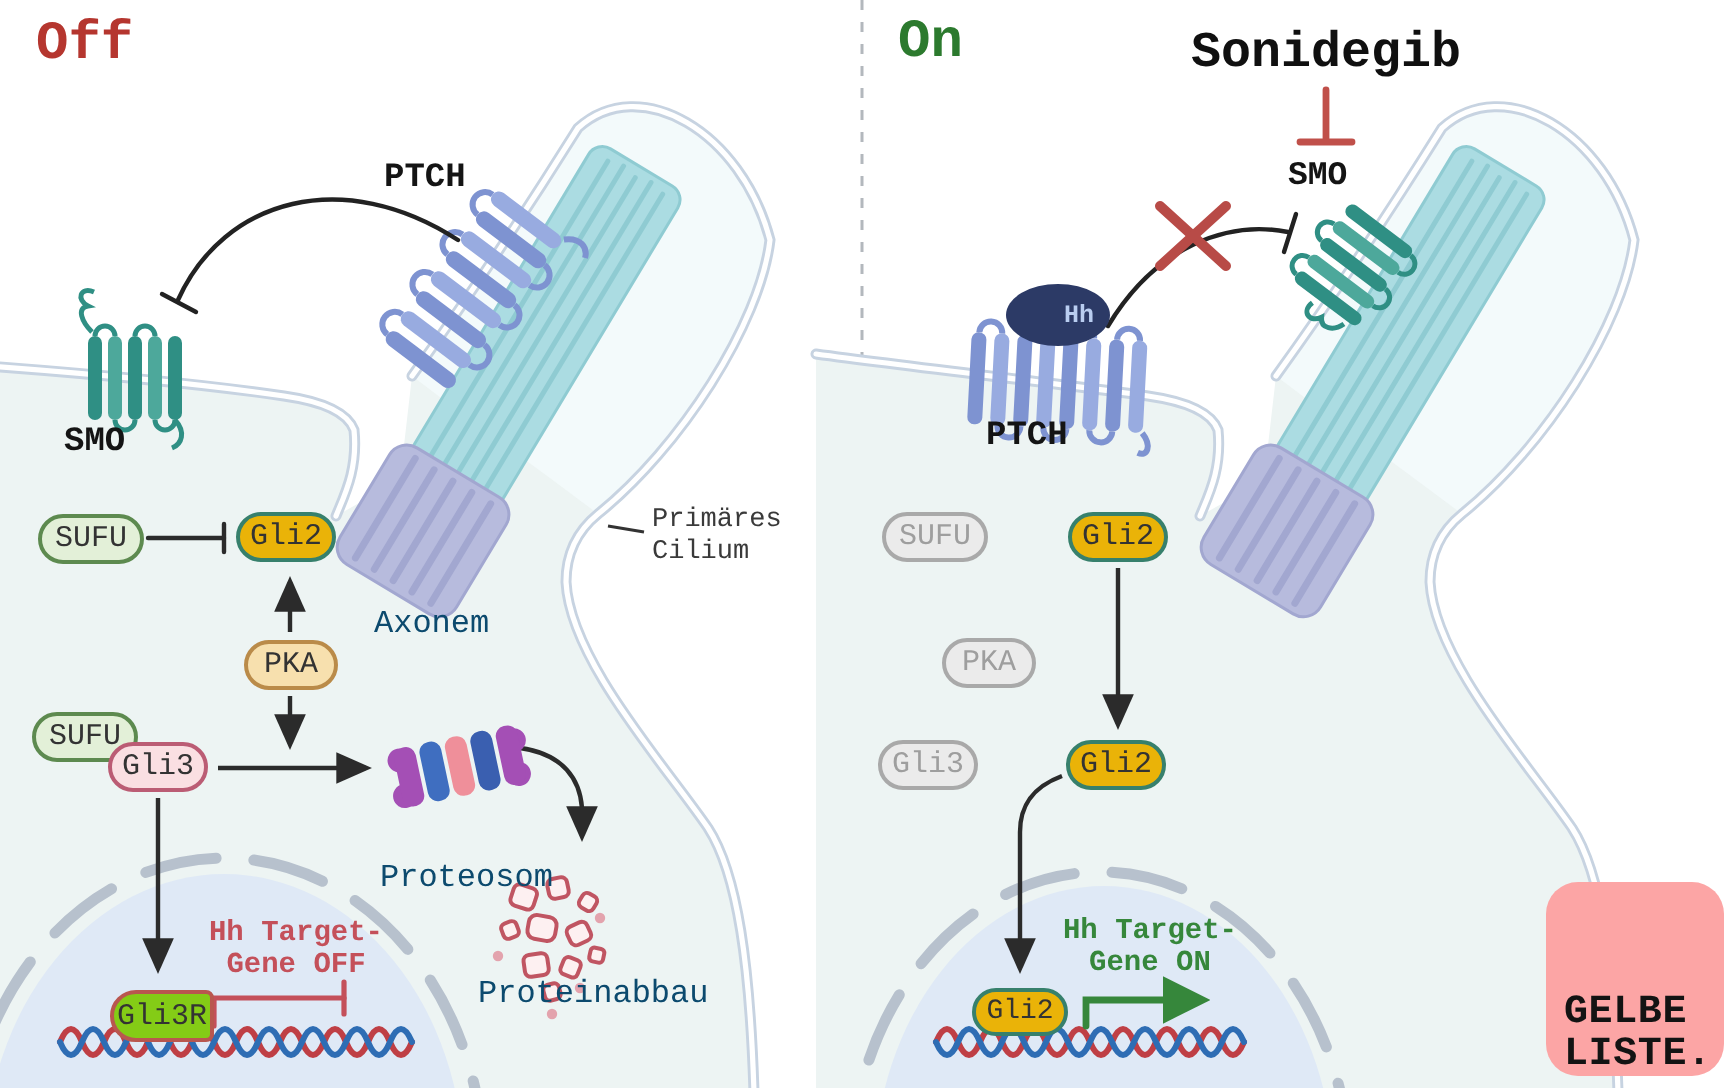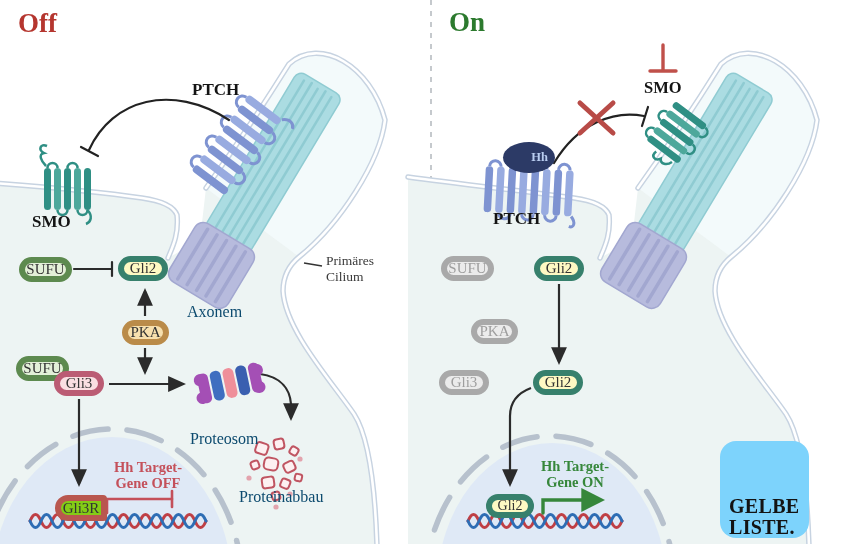--- a/index.html
+++ b/index.html
@@ -1,42 +1,42 @@
 <!DOCTYPE html>
 <html><head>
 <meta charset="utf-8">
 <style>
   html,body{margin:0;padding:0;background:#ffffff;}
   #stage{position:relative;width:864px;height:544px;overflow:hidden;background:#ffffff;
-         font-family:Liberation Serif, serif;}
+         font-family:Liberation Mono, monospace;}
   #art{position:absolute;left:0;top:0;z-index:1;}
   .lbl{position:absolute;z-index:3;color:#262626;white-space:nowrap;}
   .state{font-size:27px;font-weight:bold;}
   .off{color:#b5362f;}
   .on{color:#2c7a2e;}
   .drug{font-size:25px;font-weight:bold;color:#101010;text-align:center;width:210px;}
   .receptor-lbl{font-size:17px;font-weight:bold;color:#141414;}
   .anno{font-size:16px;color:#0c4a6e;}
   .anno-sm{font-size:13.5px;color:#3a3a3a;line-height:16px;}
   .target{font-size:14.5px;font-weight:bold;text-align:center;line-height:16px;width:116px;white-space:normal;}
   .target.offc{color:#c4505a;}
   .target.onc{color:#36873b;}
   .pill{position:absolute;z-index:3;display:flex;align-items:center;justify-content:center;
-        height:25px;border-radius:13px;border:6px solid #404040;background:#eee;
+        height:25px;border-radius:13px;border:2px solid #404040;background:#eee;
         font-size:15px;color:#333333;box-sizing:border-box;}
   .p-green{background:#e3f0d8;border-color:#5d8a4f;}
-  .p-mint{background:#fef9c3;border-color:#37806c;}
+  .p-mint{background:#eab308;border-color:#37806c;}
   .p-tan{background:#f7e0ae;border-color:#ba8b49;}
   .p-pink{background:#fadfe2;border-color:#bb5c74;}
   .p-gray{background:#ebebeb;border-color:#a9a9a9;color:#9e9e9e;}
   .p-gli3r{background:#84cc16;border-color:#b9574f;border-radius:13px 4px 4px 13px;}
   .hh-badge{position:absolute;z-index:3;left:503px;top:142px;width:31px;height:31px;border-radius:50%;
         background:#2c3a66;color:#b9cdf0;font-size:12.5px;font-weight:bold;
         display:flex;align-items:center;justify-content:center;padding-left:21px;}
-  .logo{position:absolute;z-index:4;left:720px;top:441px;width:89px;height:97px;background:#7dd3fc;
+  .logo{position:absolute;z-index:4;left:773px;top:441px;width:89px;height:97px;background:#fca5a5;
         border-radius:16px;overflow:hidden;display:flex;flex-direction:column;justify-content:flex-end;}
   .logo-line{font-weight:bold;font-size:20px;line-height:21px;color:#131313;padding-left:9px;letter-spacing:.3px;}
   .logo-sub{margin-top:5px;background:#141414;color:#ffffff;font-size:10.5px;font-weight:bold;
         letter-spacing:1.6px;text-align:center;line-height:23px;height:23px;}
 </style>
 </head>
 <body>
 
 <div id="stage">
 
@@ -308,20 +308,21 @@
 </div>
 
 <div class="pill p-green" style="left:19px;top:257px;width:53px;">SUFU</div>
 <div class="pill p-mint" style="left:118px;top:256px;width:50px;">Gli2</div>
 <div class="pill p-tan" style="left:122px;top:320px;width:47px;">PKA</div>
 <div class="pill p-green" style="left:16px;top:356px;width:53px;">SUFU</div>
 <div class="pill p-pink" style="left:54px;top:371px;width:50px;">Gli3</div>
 <div class="pill p-gli3r" style="left:55px;top:495px;width:52px;height:26px;">Gli3R</div>
 
 <div class="lbl state on" style="left:449px;top:7px;">On</div>
+<div class="lbl drug" style="left:558px;top:12px;">Sonidegib</div>
 <div class="lbl receptor-lbl" style="left:644px;top:78px;font-size:16.5px;">SMO</div>
 <div class="lbl receptor-lbl" style="left:493px;top:209px;">PTCH</div>
 <div class="hh-badge">Hh</div>
 <div class="lbl target onc" style="left:517px;top:458px;">
   <span style="display:block">Hh Target-</span>
   <span style="display:block">Gene ON</span>
 </div>
 
 <div class="pill p-gray" style="left:441px;top:256px;width:53px;">SUFU</div>
 <div class="pill p-gray" style="left:471px;top:319px;width:47px;">PKA</div>

